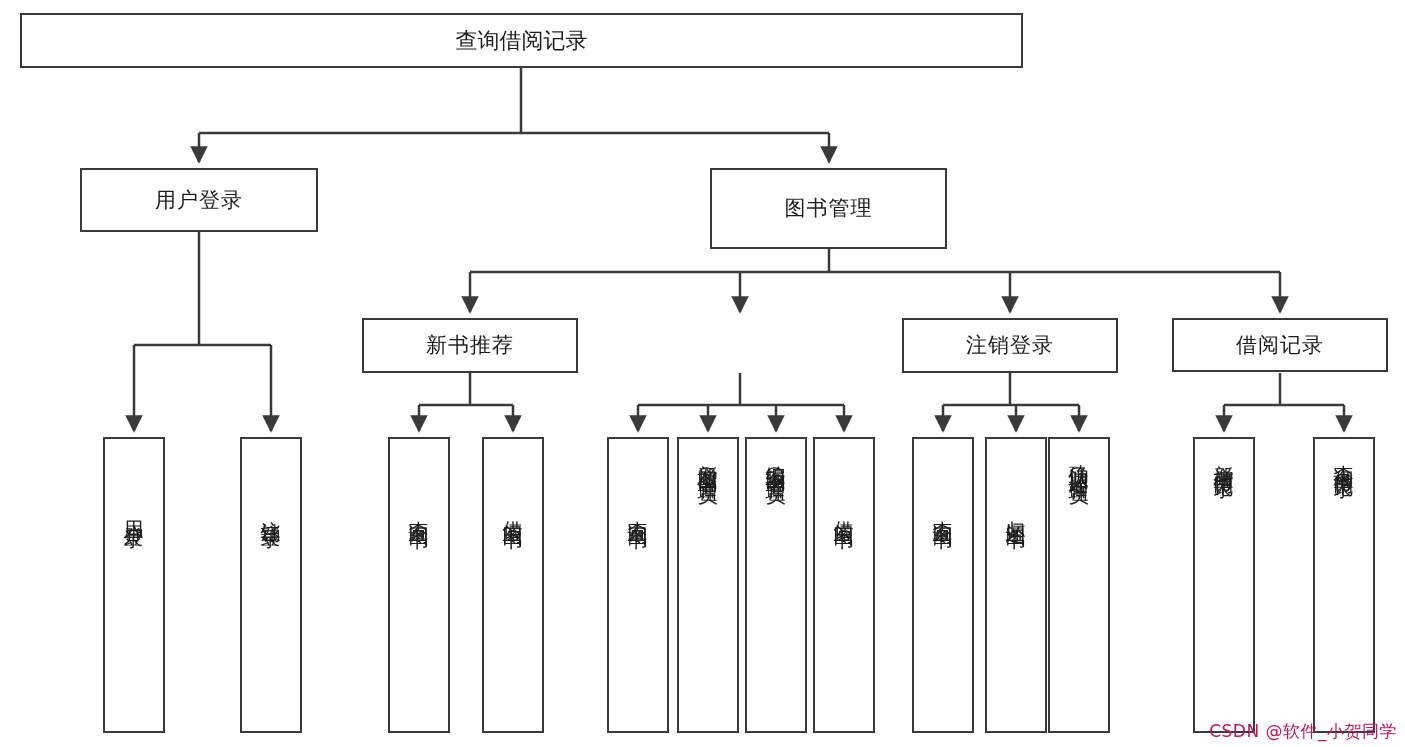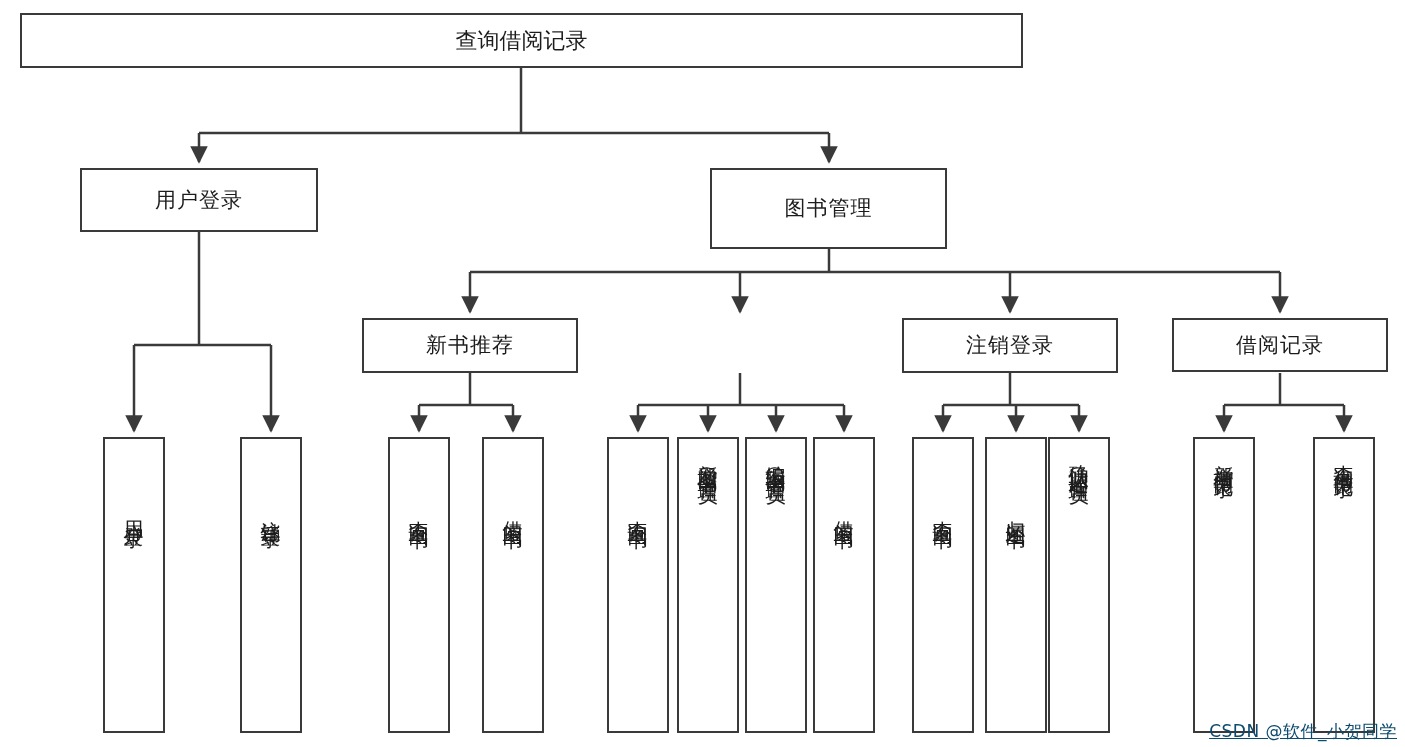--- a/index.html
+++ b/index.html
@@ -63,25 +63,24 @@
     margin-top: 60px;
   }
   .leaf-tall .vtext {
     margin-top: 4px;
   }
   .watermark {
     position: absolute;
     right: 8px;
     bottom: 4px;
     font-size: 17px;
-    color: #0c4a6e;
+    color: #be185d;
     z-index: 5;
     white-space: nowrap;
     letter-spacing: 0.5px;
-    text-decoration: underline;
   }
 </style>
 </head>
 <body>
 
 <div id="canvas">
 
   <svg id="wires" viewBox="0 0 1405 747" xmlns="http://www.w3.org/2000/svg">
     <defs>
       <marker id="arrow" viewBox="0 0 10 10" refX="9" refY="5" markerWidth="7" markerHeight="7" orient="auto-start-reverse">

